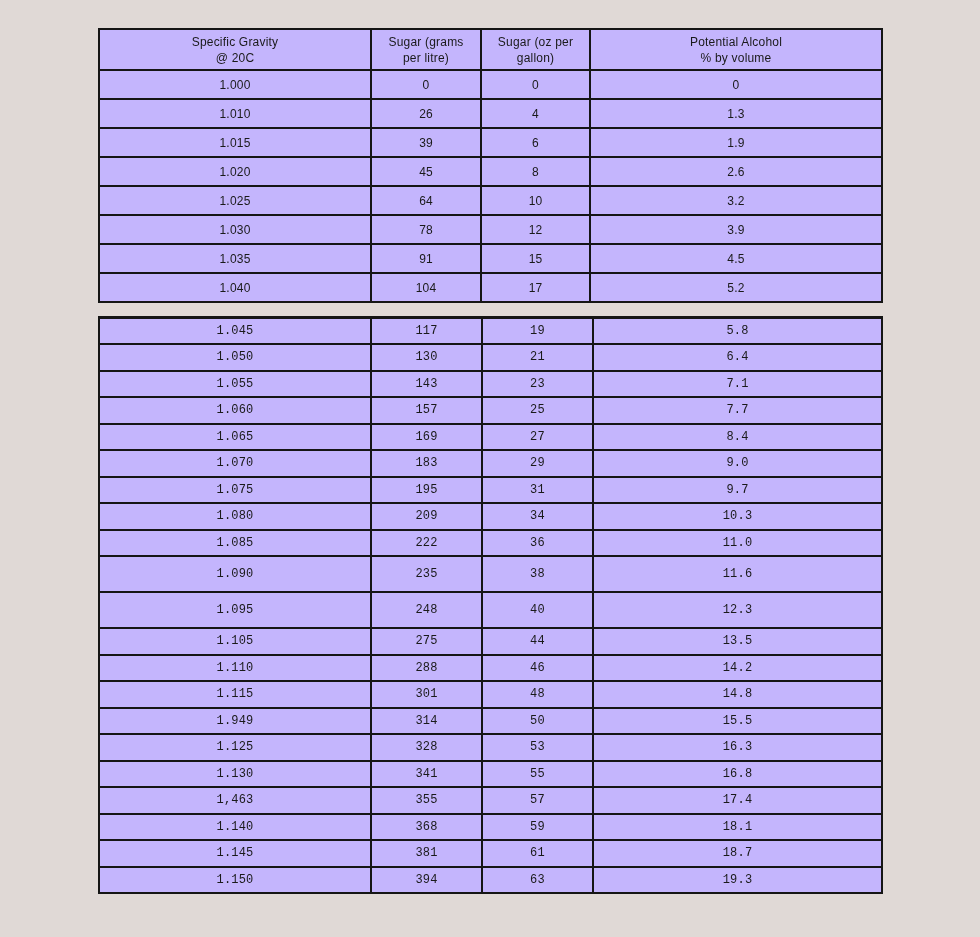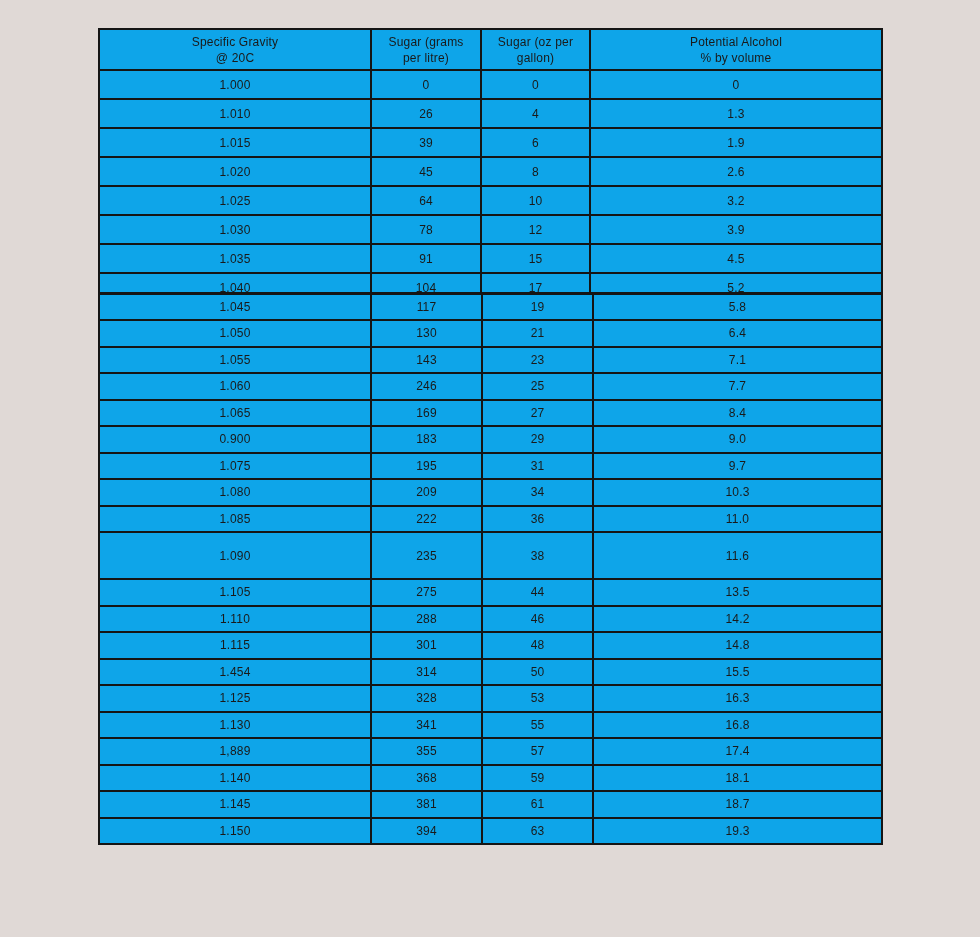--- a/index.html
+++ b/index.html
@@ -9,47 +9,47 @@
     font-family: "Liberation Sans", "DejaVu Sans", sans-serif;
     color: #1a1a1a;
     position: relative;
     overflow: hidden;
   }
   .tbl {
     position: absolute;
     left: 98px;
     border-collapse: collapse;
     table-layout: fixed;
-    background: #0ea5e9;
+    background: #c4b5fd;
   }
   .tbl td, .tbl th {
     border: 2px solid #151515;
     text-align: center;
     vertical-align: middle;
     font-size: 12px;
     font-weight: normal;
     padding: 0;
     letter-spacing: 0.2px;
   }
   .tbl th { line-height: 16px; font-size: 12px; }
   #tbl-top { top: 28px; width: 783px; }
   #tbl-top col.c1 { width: 272px; }
   #tbl-top col.c2 { width: 110px; }
   #tbl-top col.c3 { width: 109px; }
   #tbl-top col.c4 { width: 292px; }
   #tbl-top thead tr { height: 41px; }
   #tbl-top tbody tr { height: 29px; }
 
-  #tbl-bottom { top: 292px; width: 783px; }
+  #tbl-bottom { top: 316px; width: 783px; font-family: Liberation Mono, monospace; }
   #tbl-bottom col.c1 { width: 272px; }
   #tbl-bottom col.c2 { width: 111px; }
   #tbl-bottom col.c3 { width: 111px; }
   #tbl-bottom col.c4 { width: 289px; }
   #tbl-bottom tr { height: 26.5px; }
-  #tbl-bottom tr.tall { height: 47px; }
+  #tbl-bottom tr.tall { height: 36px; }
   #tbl-bottom { border-top: 3px solid #151515; }
 </style>
 </head>
 <body>
 
 <table class="tbl" id="tbl-top">
   <colgroup>
       <col class="c1">
       <col class="c2">
       <col class="c3">
@@ -136,32 +136,32 @@
         <td>6.4</td>
       </tr>
       <tr>
         <td>1.055</td>
         <td>143</td>
         <td>23</td>
         <td>7.1</td>
       </tr>
       <tr>
         <td>1.060</td>
-        <td>246</td>
+        <td>157</td>
         <td>25</td>
         <td>7.7</td>
       </tr>
       <tr>
         <td>1.065</td>
         <td>169</td>
         <td>27</td>
         <td>8.4</td>
       </tr>
       <tr>
-        <td>0.900</td>
+        <td>1.070</td>
         <td>183</td>
         <td>29</td>
         <td>9.0</td>
       </tr>
       <tr>
         <td>1.075</td>
         <td>195</td>
         <td>31</td>
         <td>9.7</td>
       </tr>
@@ -176,58 +176,64 @@
         <td>222</td>
         <td>36</td>
         <td>11.0</td>
       </tr>
       <tr class="tall">
         <td>1.090</td>
         <td>235</td>
         <td>38</td>
         <td>11.6</td>
       </tr>
+      <tr class="tall">
+        <td>1.095</td>
+        <td>248</td>
+        <td>40</td>
+        <td>12.3</td>
+      </tr>
       <tr>
         <td>1.105</td>
         <td>275</td>
         <td>44</td>
         <td>13.5</td>
       </tr>
       <tr>
         <td>1.110</td>
         <td>288</td>
         <td>46</td>
         <td>14.2</td>
       </tr>
       <tr>
         <td>1.115</td>
         <td>301</td>
         <td>48</td>
         <td>14.8</td>
       </tr>
       <tr>
-        <td>1.454</td>
+        <td>1.949</td>
         <td>314</td>
         <td>50</td>
         <td>15.5</td>
       </tr>
       <tr>
         <td>1.125</td>
         <td>328</td>
         <td>53</td>
         <td>16.3</td>
       </tr>
       <tr>
         <td>1.130</td>
         <td>341</td>
         <td>55</td>
         <td>16.8</td>
       </tr>
       <tr>
-        <td>1,889</td>
+        <td>1,463</td>
         <td>355</td>
         <td>57</td>
         <td>17.4</td>
       </tr>
       <tr>
         <td>1.140</td>
         <td>368</td>
         <td>59</td>
         <td>18.1</td>
       </tr>

